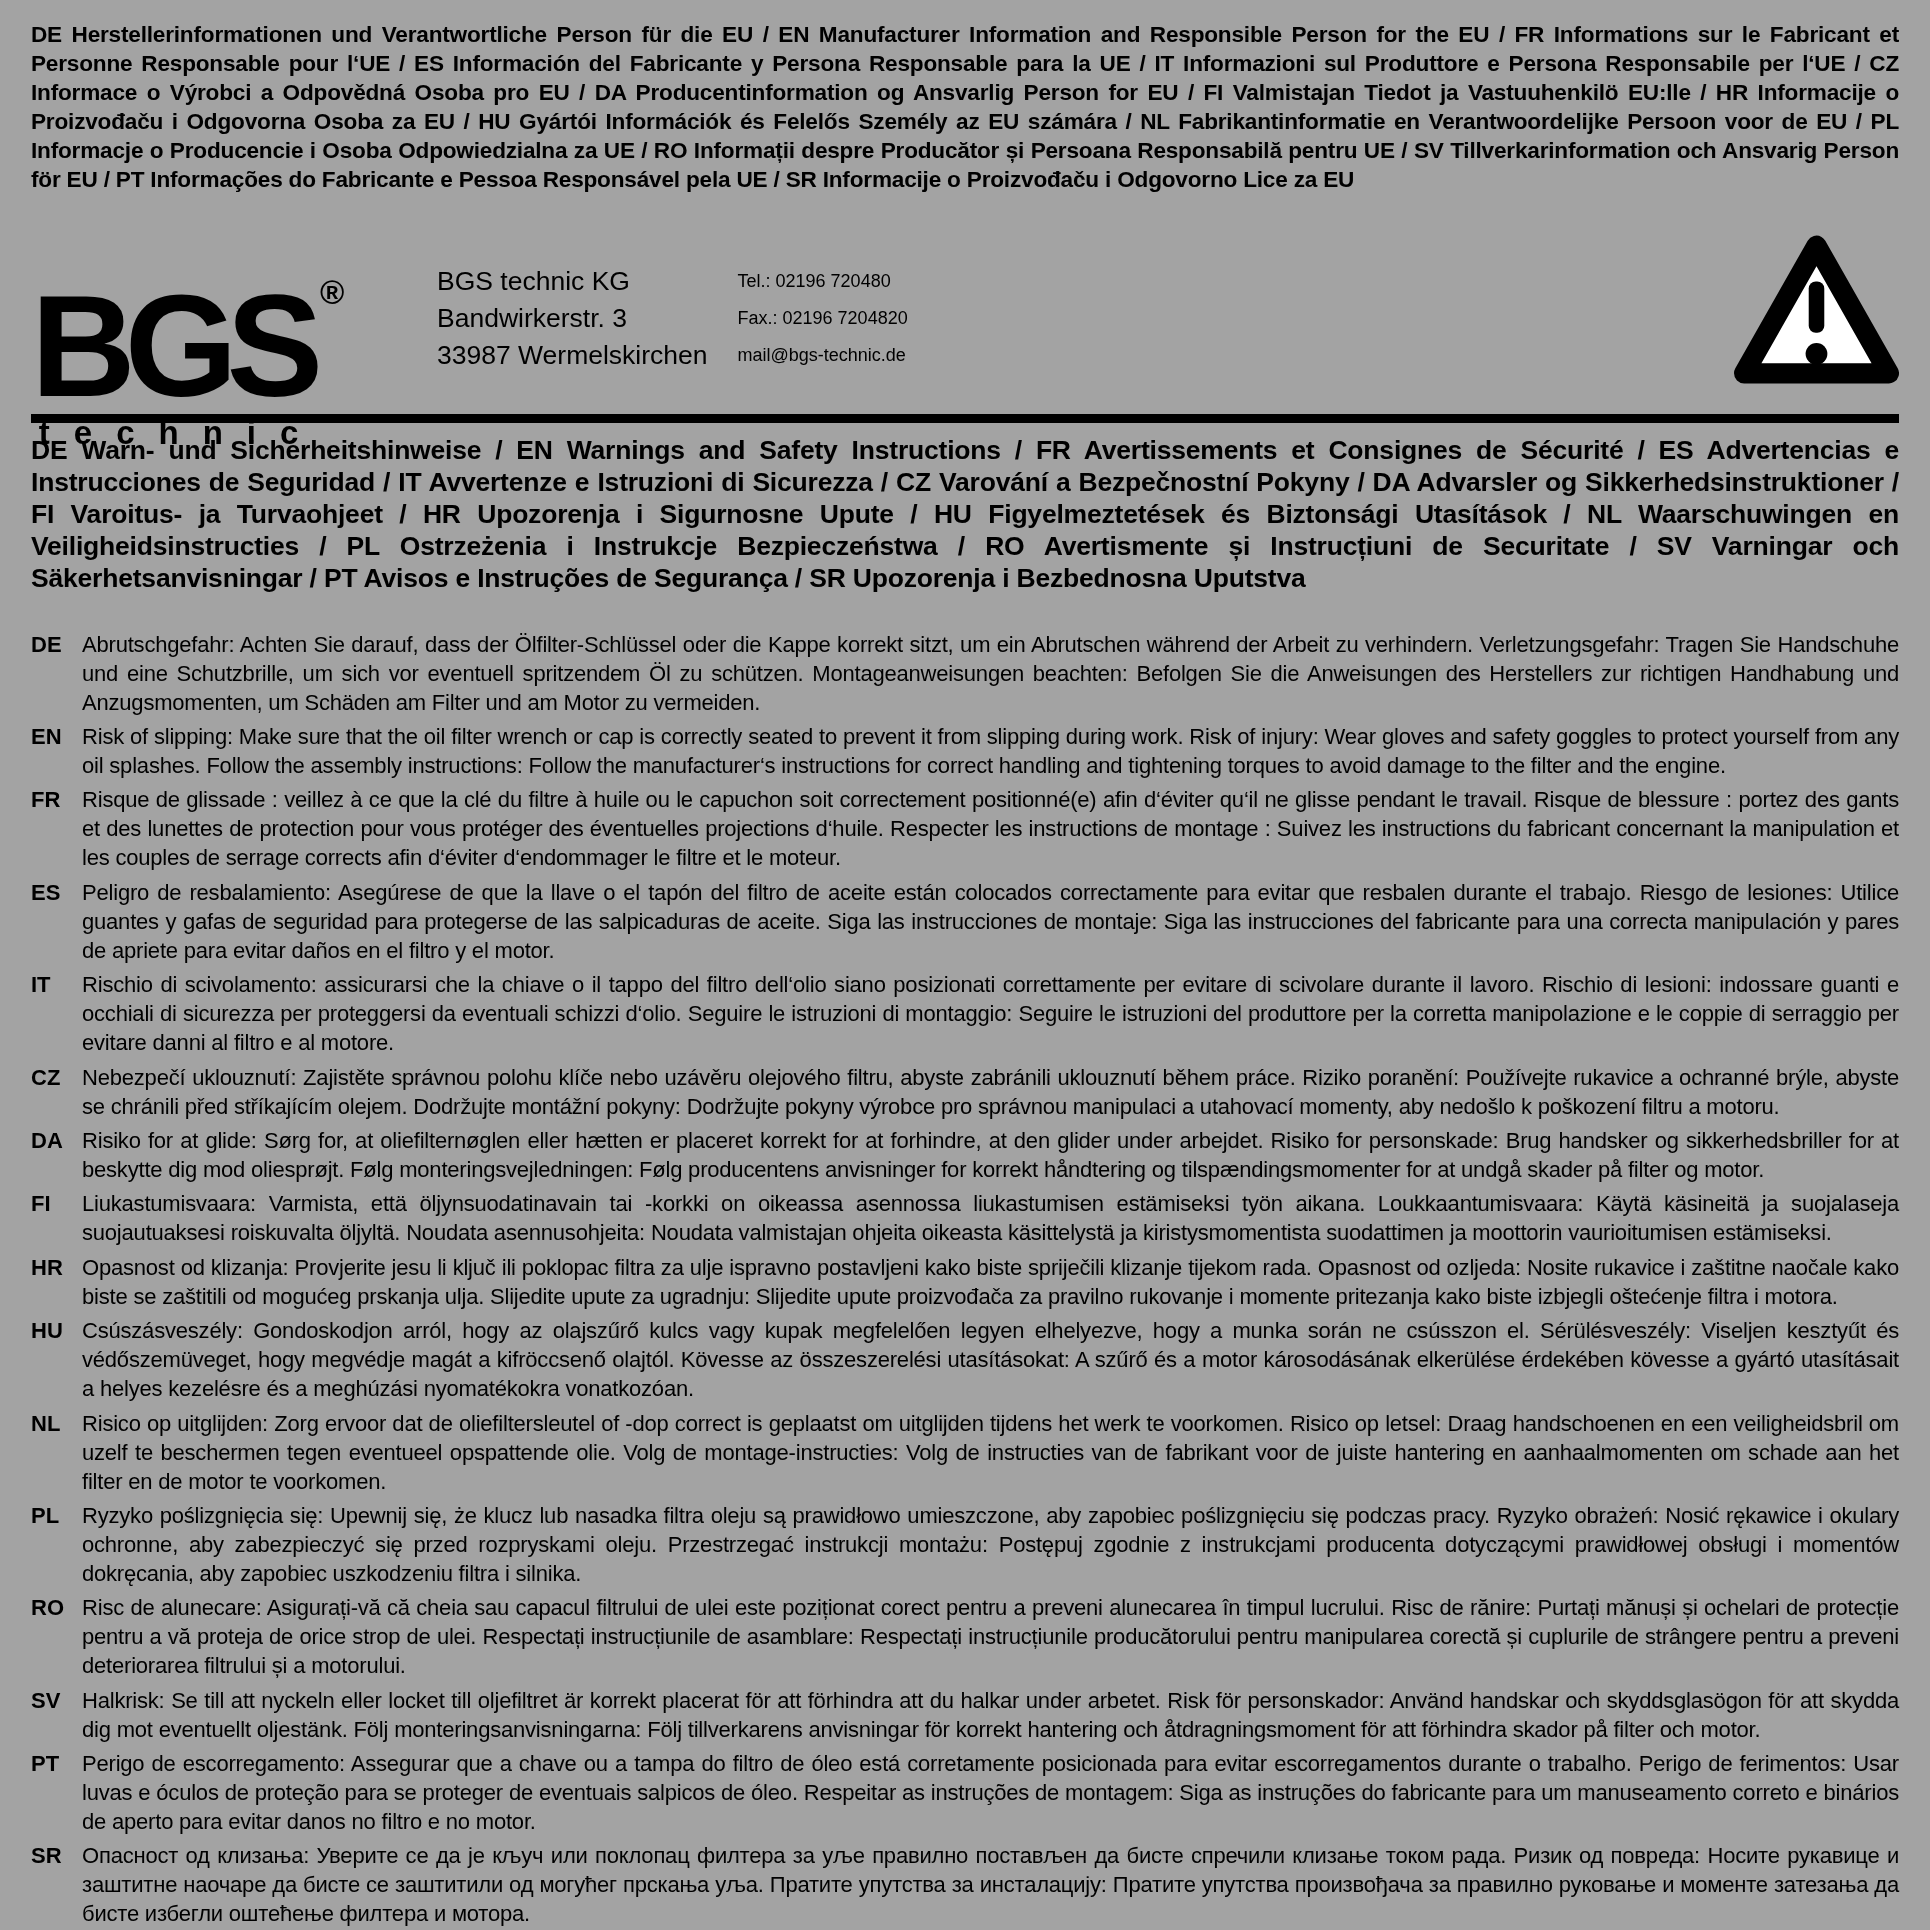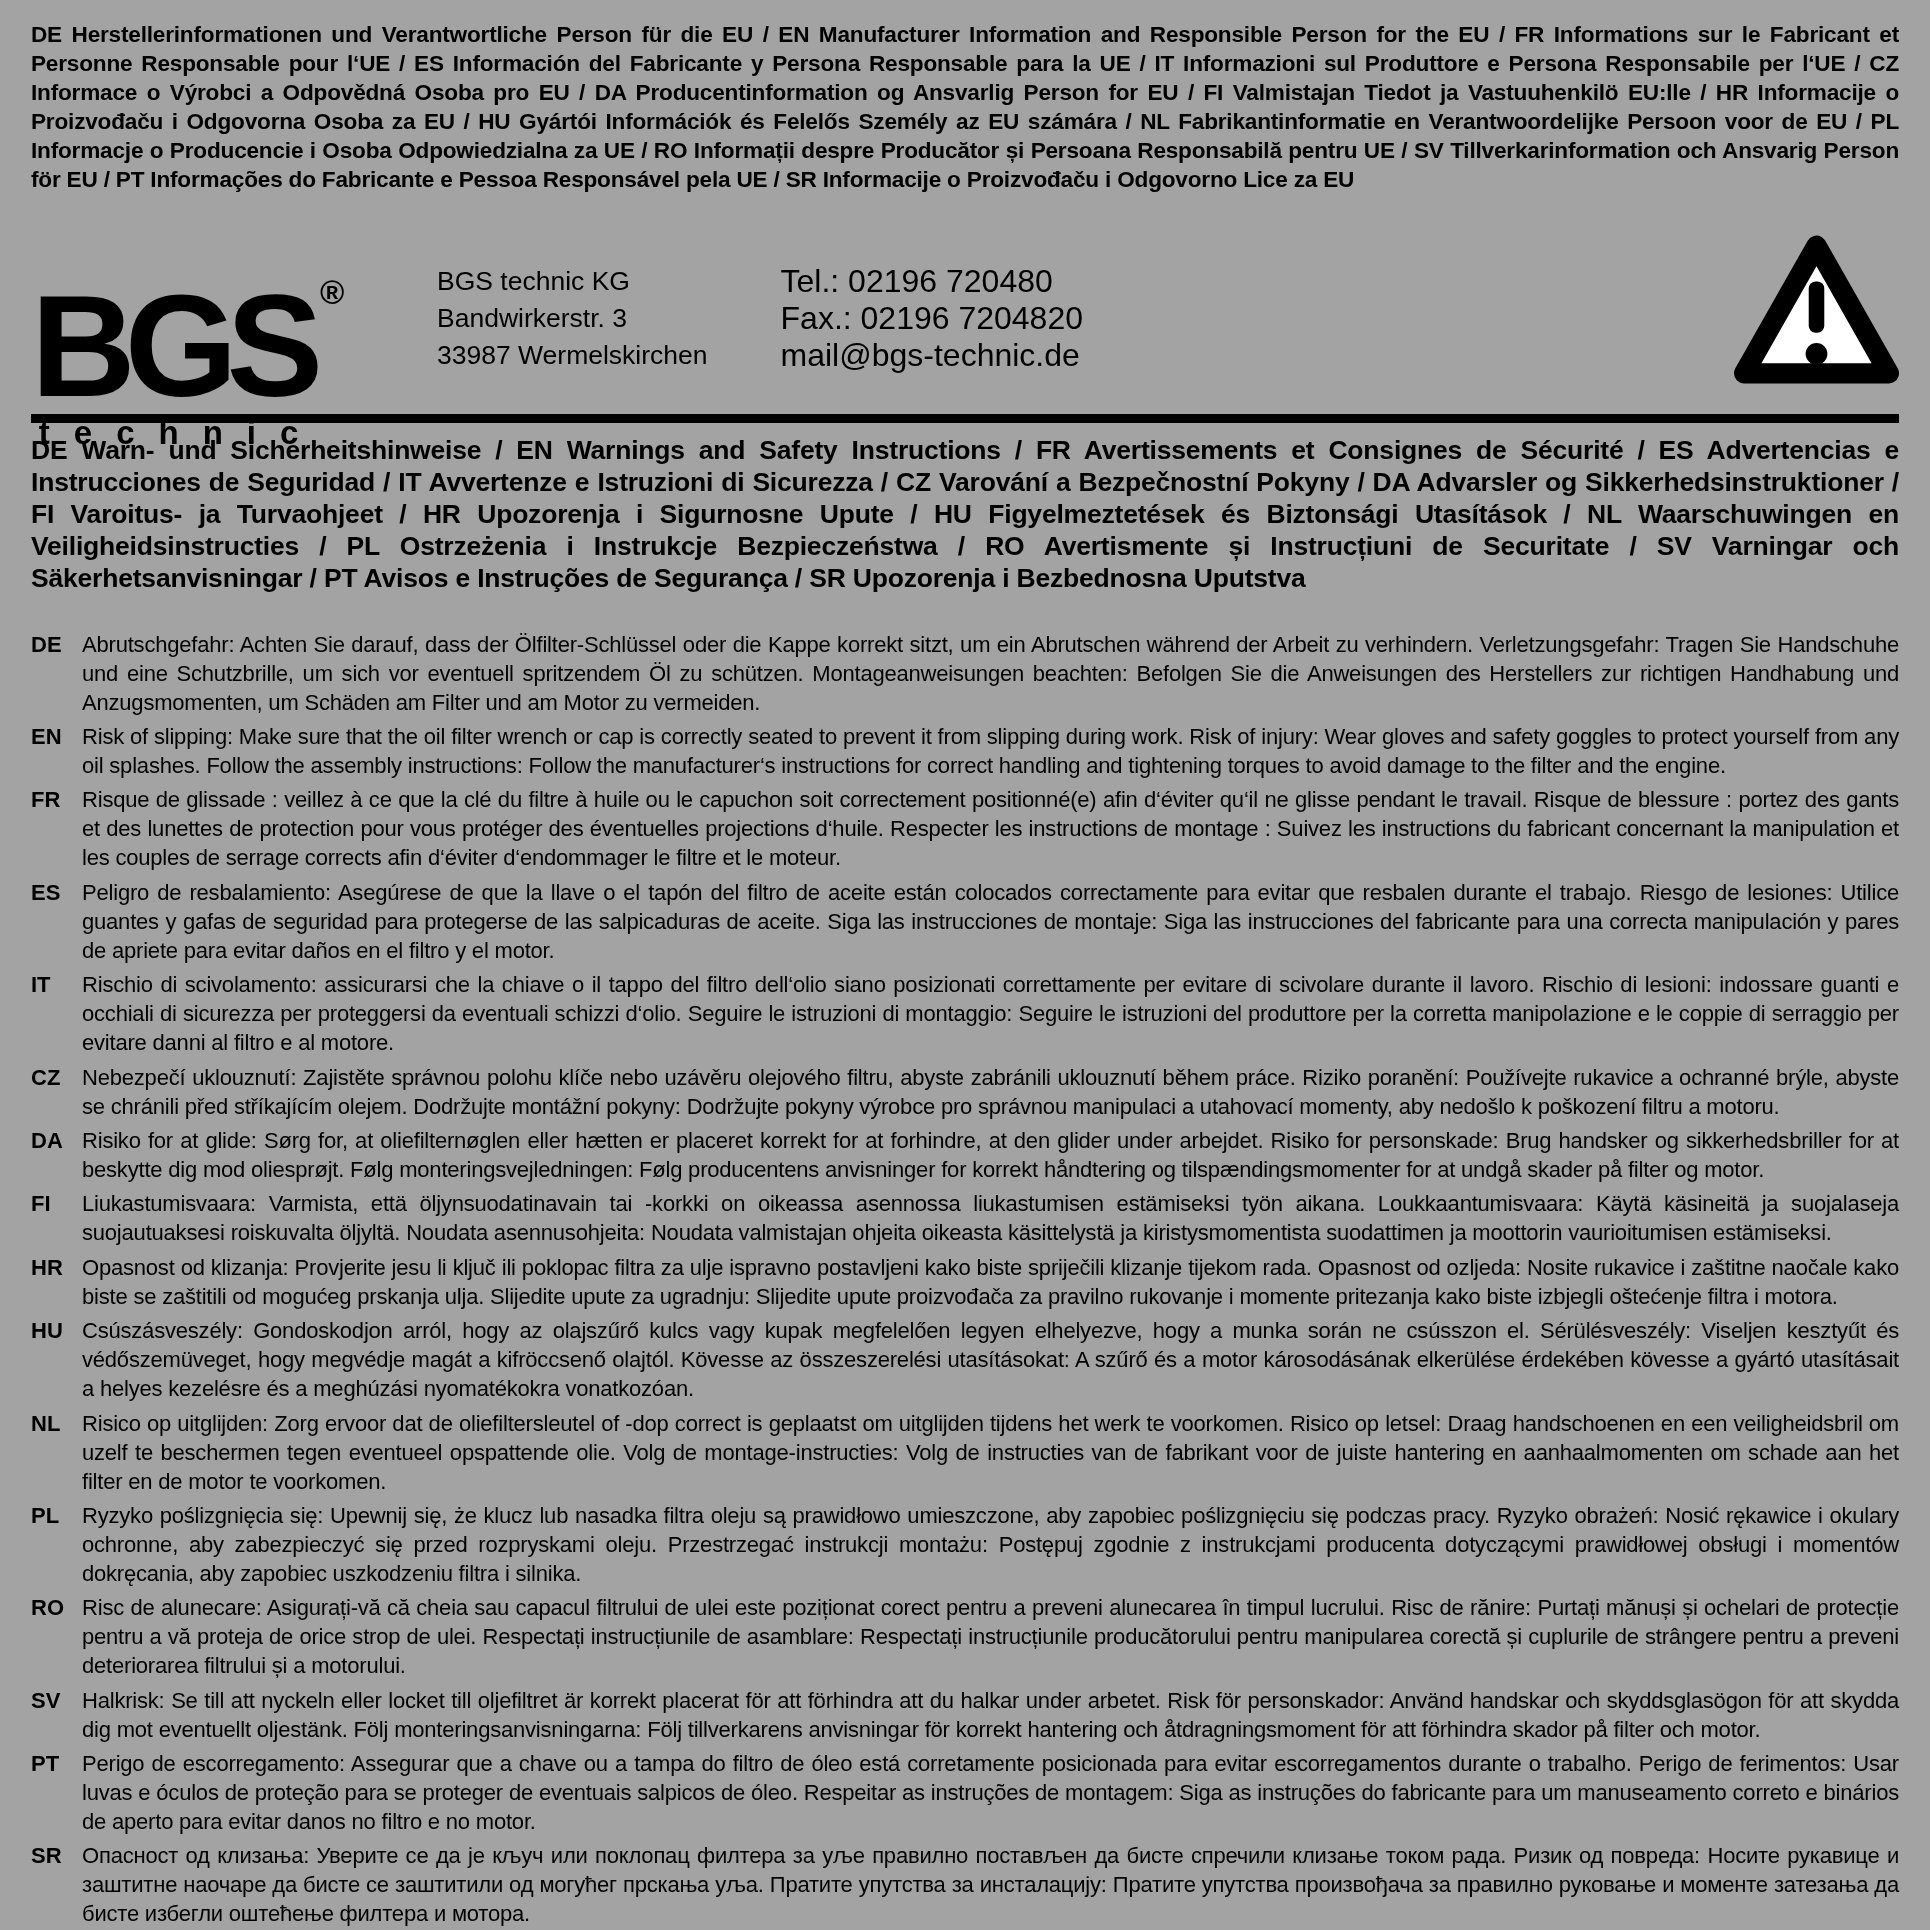--- a/index.html
+++ b/index.html
@@ -36,21 +36,21 @@
   .reg { font-size: 33px; letter-spacing: 0; vertical-align: 92px; margin-left: 7.8px; font-weight: 700; }
   .logo-sub {
     font-weight: 700;
     font-size: 33px;
     letter-spacing: 24px;
     margin-top: 4.7px;
     padding-left: 7.8px;
     white-space: nowrap;
   }
   .addr-col { margin-left: 40px; font-size: 26.5px; line-height: 37px; padding-top: 33px; }
-  .contact-col { margin-left: 73px; font-size: 32px; line-height: 37px; padding-top: 33px; }
+  .contact-col { margin-left: 30px; font-size: 18px; line-height: 37px; padding-top: 33px; }
   .website {
     margin-left: 54px;
     font-weight: 700;
     font-size: 37px;
     align-self: flex-end;
     padding-bottom: 22px;
     white-space: nowrap;
   }
   .triangle-wrap { margin-left: auto; padding-top: 3.1px; }
 

